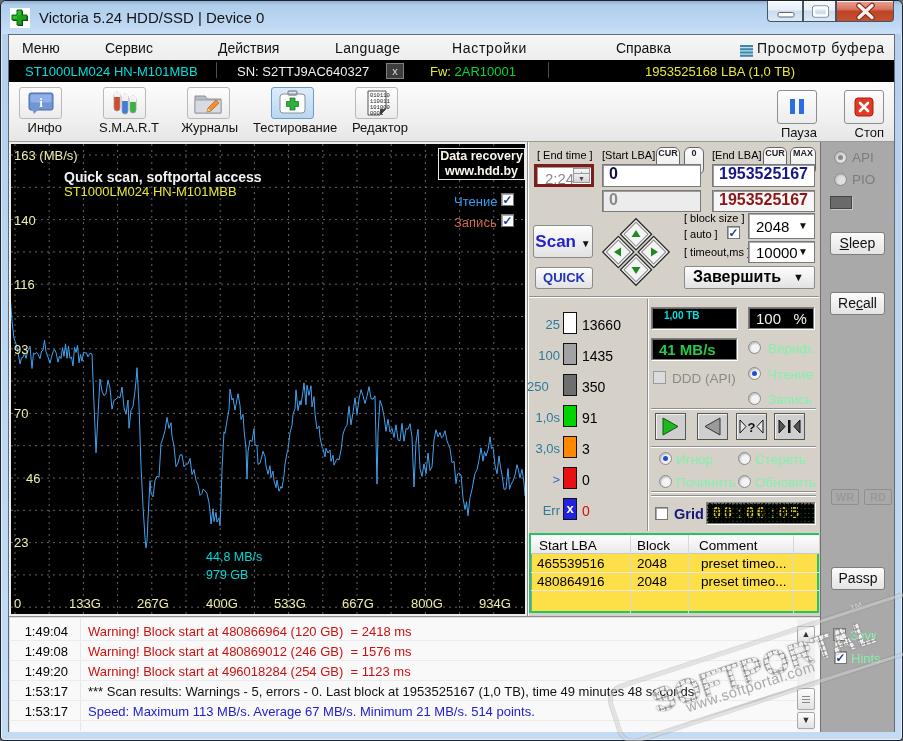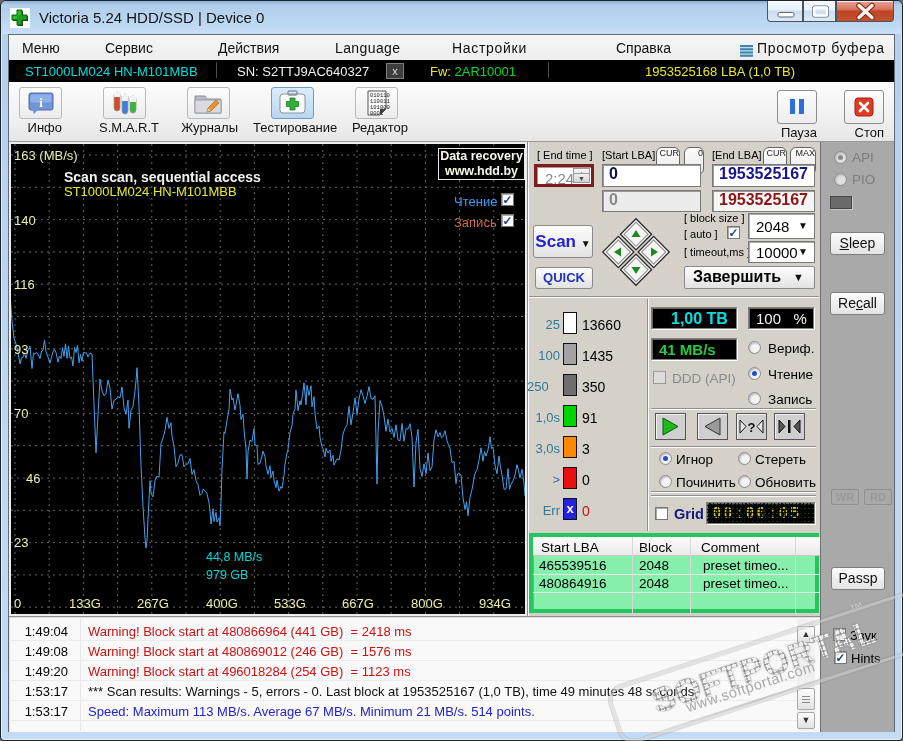--- a/index.html
+++ b/index.html
@@ -18,33 +18,33 @@
 .dv{position:absolute;top:4px;white-space:pre}
 .toolbar{left:9px;top:82px;width:885px;height:60px;background:linear-gradient(180deg,#fcfcfc 0%,#f1f1f1 60%,#e6e6e6 100%);border-bottom:1px solid #9a9a9a}
 .tbtn{position:absolute;top:87px;width:43px;height:32px;border:1px solid #b9b9b9;border-radius:3px;background:linear-gradient(180deg,#fdfdfd,#ececec)}
 .tlbl{position:absolute;top:120px;font-size:13px;color:#111;text-align:right}
 .graph{left:9px;top:142px;width:518px;height:474px;background:#000;border:2px solid #ededed}
 .glabel{position:absolute;color:#efedaa;font-size:13px}
 .rpanel{left:527px;top:142px;width:293px;height:474px;background:#d5d1c9;border-left:1px solid #8a8a8a;box-shadow:inset 1px 0 0 #fff}
 .lbl{position:absolute;font-size:11px;color:#000;white-space:nowrap}
 .inp{position:absolute;border:1px solid #7a7a7a;box-shadow:inset 1px 1px 0 #9a9a9a;background:#fff;font-weight:bold;font-size:16px;padding-left:6px}
 .btn{position:absolute;border:1px solid #8a8a8a;border-radius:3px;background:linear-gradient(180deg,#fcfcfc 0%,#f0f0f0 50%,#e2e2e2 100%);box-shadow:inset 0 1px 0 #fff;text-align:center}
-.minibtn{position:absolute;height:28px;border:1px solid #666;border-radius:6px;background:linear-gradient(180deg,#fdfdfd,#e8e8e8);font-size:9px;font-weight:normal;text-align:right;line-height:11px;color:#222}
+.minibtn{position:absolute;height:28px;border:1px solid #666;border-radius:6px;background:linear-gradient(180deg,#fdfdfd,#e8e8e8);font-size:9px;font-weight:bold;text-align:center;line-height:11px;color:#222}
 .cmb{position:absolute;background:#fff;border:1px solid #7a7a7a;box-shadow:inset 1px 1px 0 #aaa;font-size:15px}
 .groove{position:absolute;border-top:1px solid #8f8f8f;border-bottom:1px solid #fff}
 .ck{position:absolute;width:13px;height:13px;background:#fff;border:1px solid #777;box-shadow:inset 1px 1px 0 #a8a8a8;font-size:12px;font-weight:bold;color:#1d3c8f;line-height:12px;text-align:center}
 .rd{position:absolute;width:13px;height:13px;border-radius:50%;background:#f4f4f4;border:1px solid #8a8a8a;box-shadow:inset 1px 1px 2px #b0b0b0}
 .rd.sel::after{content:"";position:absolute;left:3px;top:3px;width:5px;height:5px;border-radius:50%;background:#1f4fd0}
-.rtext{position:absolute;font-size:13.5px;color:#000000}
+.rtext{position:absolute;font-size:13.5px;color:#86efac}
 .lcd{position:absolute;background:#000;border:1px solid #808080;box-shadow:inset 1px 1px 0 #666, 1px 1px 0 #fff;font-weight:bold}
 .sidebar{left:820px;top:142px;width:74px;height:590px;background:#a9a9a9;border-left:1px solid #707070}
 .sbtn{position:absolute;border:1px solid #7e7e7e;border-radius:3px;background:linear-gradient(180deg,#fbfbfb,#e4e4e4);font-size:14px;color:#111;text-align:center}
 .log{left:9px;top:616px;width:811px;height:116px;background:#f9f9f9;border-top:1px solid #8f8f8f;box-shadow:inset 1px 1px 0 #dcdcdc;font-size:13px}
 .lrow{position:absolute;white-space:pre}
-.tbl{left:529px;top:533px;width:290px;height:80px;background:#86efac;border:4px solid #22c55e;box-shadow:inset 1px 1px 0 #999}
+.tbl{left:529px;top:533px;width:290px;height:80px;background:#fde047;border:2px solid #22c55e;box-shadow:inset 1px 1px 0 #999}
 .wml{position:absolute;left:46px;top:9px;font-size:34px;font-weight:bold;letter-spacing:.5px;white-space:nowrap}
 .wmg{color:transparent;-webkit-background-clip:text;background-clip:text;background-image:repeating-linear-gradient(90deg,rgba(128,128,128,0) 0 3.8px,rgba(110,110,110,.5) 3.8px 5.4px),repeating-linear-gradient(0deg,rgba(128,128,128,0) 0 3.8px,rgba(110,110,110,.5) 3.8px 5.4px)}
 </style></head><body>
 <div class="a frame"></div>
 <div class="a titlebar"></div>
 <div class="a appicon"><svg width="20" height="20">
       <path d="M8 3h5v5h5v5h-5v5h-5v-5H3V8h5z" fill="#000" opacity=".85"></path>
       <path d="M7 2h5v5h5v5h-5v5H7v-5H2V7h5z" fill="#1da01d" stroke="#0a6a0a" stroke-width="1"></path>
       <path d="M8 3h3v4h-4v4H3V8h5z" fill="#35c435" opacity=".8"></path>
     </svg></div>
@@ -182,21 +182,21 @@
 <span class="glabel" style="left:15px;top:327px">46</span>
 <span class="glabel" style="left:3px;top:391px">23</span>
 <span class="glabel" style="left:3px;top:452px">0</span>
 <span class="glabel" style="left:58px;top:452px">133G</span>
 <span class="glabel" style="left:126px;top:452px">267G</span>
 <span class="glabel" style="left:195px;top:452px">400G</span>
 <span class="glabel" style="left:263px;top:452px">533G</span>
 <span class="glabel" style="left:331px;top:452px">667G</span>
 <span class="glabel" style="left:400px;top:452px">800G</span>
 <span class="glabel" style="left:468px;top:452px">934G</span>
-<span class="a" style="left:53px;top:25px;color:#f2f2f2;font-weight:bold;font-size:14px">Scan scan, sequential access</span>
+<span class="a" style="left:53px;top:25px;color:#f2f2f2;font-weight:bold;font-size:14px">Quick scan, softportal access</span>
 <span class="a" style="left:53px;top:40px;color:#e8e832;font-size:13px">ST1000LM024 HN-M101MBB</span>
 <div class="a" style="left:427px;top:4px;width:87px;height:32px;background:#000;border:1px solid #e8e8e8;text-align:center;color:#faf7ea;font-weight:bold;font-size:12.5px;line-height:15px">Data recovery<br>www.hdd.by</div>
 <span class="a" style="left:443px;top:50px;color:#3a9ef5;font-size:13px">Чтение</span>
 <div class="ck" style="left:490px;top:49px">✓</div>
 <span class="a" style="left:443px;top:71px;color:#cf6a50;font-size:13px">Запись</span>
 <div class="ck" style="left:490px;top:70px">✓</div>
 <span class="a" style="left:195px;top:406px;color:#00d8d8;font-size:12.5px">44,8 MB/s</span>
 <span class="a" style="left:195px;top:424px;color:#00d8d8;font-size:12.5px">979 GB</span>
 </div>
 <div class="a rpanel"></div>
@@ -269,21 +269,21 @@
 <span class="lbl" style="left:527px;top:441px;width:33px;text-align:right;color:#2d7a99;font-size:13px">3,0s</span>
 <div class="a" style="left:563px;top:436px;width:14px;height:22px;background:#ff8800;border:1px solid #111"></div>
 <span class="lbl" style="left:582px;top:441px;font-size:14px">3</span>
 <span class="lbl" style="left:527px;top:472px;width:33px;text-align:right;color:#3a6ad4;font-size:13px">&gt;</span>
 <div class="a" style="left:563px;top:467px;width:14px;height:22px;background:#e81010;border:1px solid #111"></div>
 <span class="lbl" style="left:582px;top:472px;font-size:14px">0</span>
 <span class="lbl" style="left:527px;top:503px;width:33px;text-align:right;color:#2d7a99;font-size:13px">Err</span>
 <div class="a" style="left:563px;top:498px;width:14px;height:22px;background:#2222e0;border:1px solid #111;color:#fff;font-size:13px;font-weight:bold;text-align:center;line-height:20px">x</div>
 <span class="lbl" style="left:582px;top:503px;font-size:14px;color:#cc1111">0</span>
 <div class="lcd" style="left:651px;top:307px;width:86px;height:22px">
-    <span class="a" style="left:19px;top:2px;color:#00e0e0;font-size:16px">1,00 TB</span>
+    <span class="a" style="left:12px;top:2px;color:#00e0e0;font-size:10px">1,00 TB</span>
   </div>
 <div class="lcd" style="left:748px;top:307px;width:66px;height:22px;font-weight:normal">
     <span class="a" style="left:7px;top:2px;color:#f2f2f2;font-size:15px">100&nbsp;&nbsp;&nbsp;%</span>
   </div>
 <div class="lcd" style="left:651px;top:338px;width:86px;height:22px">
     <span class="a" style="left:7px;top:2px;color:#28c848;font-size:15px">41 MB/s</span>
   </div>
 <div class="ck" style="left:653px;top:371px;background:#dcdcdc;border-color:#9a9a9a;box-shadow:none"></div>
 <span class="lbl" style="left:672px;top:371px;font-size:13.5px;color:#8a8a8a">DDD (API)</span>
 <div class="rd" style="left:748px;top:341px"></div>
@@ -360,21 +360,21 @@
 <div class="ck" style="left:834px;top:651px">✓</div>
 <span class="rtext" style="left:851px;top:651px;font-size:13px">Hints</span>
 <div class="a log">
 <div class="a" style="left:71px;top:0;width:1px;height:114px;background:#e6e6e6"></div>
 <div class="a" style="left:0;top:23px;width:790px;height:1px;background:#ececec"></div>
 <div class="a" style="left:0;top:43px;width:790px;height:1px;background:#ececec"></div>
 <div class="a" style="left:0;top:63px;width:790px;height:1px;background:#ececec"></div>
 <div class="a" style="left:0;top:83px;width:790px;height:1px;background:#ececec"></div>
 <div class="a" style="left:0;top:103px;width:790px;height:1px;background:#ececec"></div>
 <span class="lrow" style="left:5px;top:7px;width:54px;text-align:right">1:49:04</span>
-<span class="lrow" style="left:79px;top:7px;color:#cc1111">Warning! Block start at 480866964 (441 GB)  = 2418 ms</span>
+<span class="lrow" style="left:79px;top:7px;color:#cc1111">Warning! Block start at 480866964 (120 GB)  = 2418 ms</span>
 <span class="lrow" style="left:5px;top:27px;width:54px;text-align:right">1:49:08</span>
 <span class="lrow" style="left:79px;top:27px;color:#cc1111">Warning! Block start at 480869012 (246 GB)  = 1576 ms</span>
 <span class="lrow" style="left:5px;top:47px;width:54px;text-align:right">1:49:20</span>
 <span class="lrow" style="left:79px;top:47px;color:#cc1111">Warning! Block start at 496018284 (254 GB)  = 1123 ms</span>
 <span class="lrow" style="left:5px;top:67px;width:54px;text-align:right">1:53:17</span>
 <span class="lrow" style="left:79px;top:67px;color:#111">*** Scan results: Warnings - 5, errors - 0. Last block at 1953525167 (1,0 TB), time 49 minutes 48 seconds.</span>
 <span class="lrow" style="left:5px;top:87px;width:54px;text-align:right">1:53:17</span>
 <span class="lrow" style="left:79px;top:87px;color:#2222cc">Speed: Maximum 113 MB/s. Average 67 MB/s. Minimum 21 MB/s. 514 points.</span>
 <div class="a" style="left:788px;top:2px;width:18px;height:112px;background:#f0f0f0"></div>
 <div class="a" style="left:788px;top:9px;width:18px;height:17px;background:linear-gradient(180deg,#fdfdfd,#e2e2e2);border:1px solid #a8a8a8;border-radius:2px;text-align:center;font-size:9px;line-height:15px;color:#333">▲</div>

